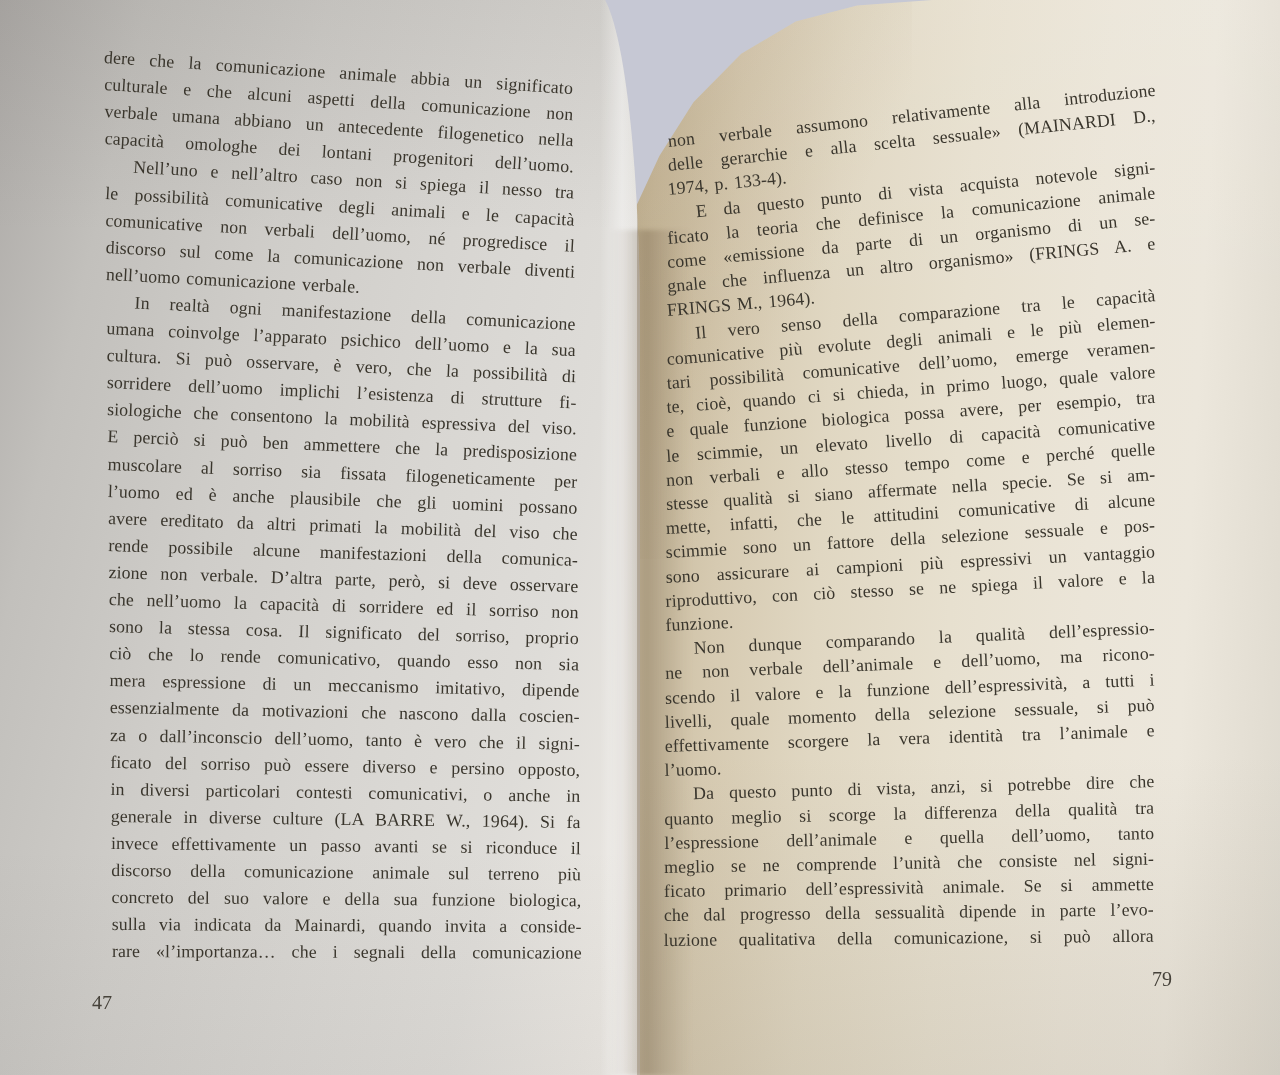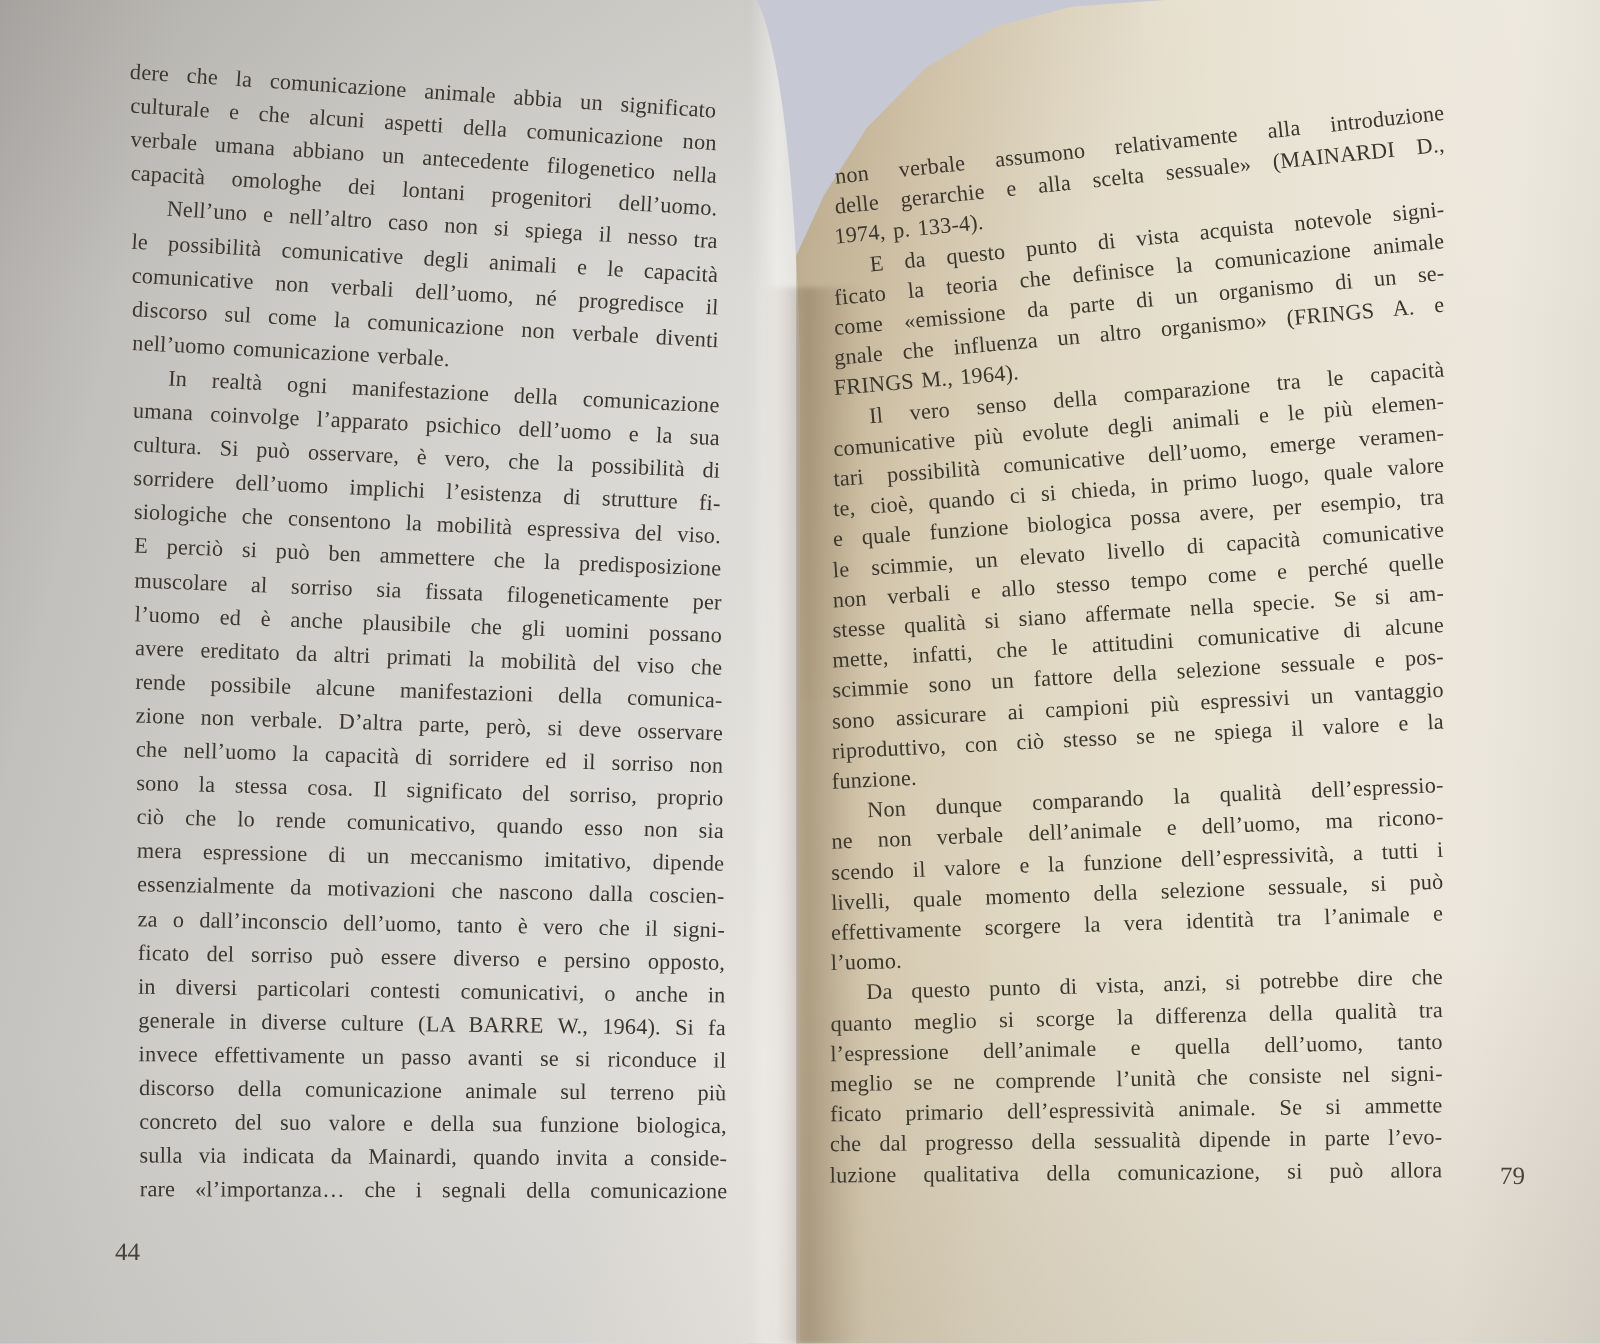--- a/index.html
+++ b/index.html
@@ -87,21 +87,21 @@
     line-height: 22px; white-space: nowrap;
     letter-spacing: 0.15px; word-spacing: 1.5px;
     text-align: justify;
     transform-origin: 0 50%;
   }
   .pagenum {
     position: absolute; z-index: 5;
     color: #46423a; font-size: 20px;
   }
   .pagenum-left { left: 92px; top: 991px; transform: rotate(0.5deg); }
-  .pagenum-right { left: 1152px; top: 930px; margin-left: 48px; }
+  .pagenum-right { left: 1152px; top: 968px; }
 </style>
 </head>
 <body>
 
 <div class="scene">
 
   <div class="right-page">
     <div class="right-page-vshade"></div>
     <div class="right-page-spine-shade"></div>
   </div>
@@ -181,17 +181,17 @@
       <div class="tline" style="top: 629.2px; transform: rotate(-1.96667deg); text-align-last: left;">l’uomo.</div>
       <div class="tline" style="text-indent: 1.6em; top: 653.4px; transform: rotate(-1.8deg); text-align-last: justify;">Da questo punto di vista, anzi, si potrebbe dire che</div>
       <div class="tline" style="top: 677.6px; transform: rotate(-1.63333deg); text-align-last: justify;">quanto meglio si scorge la differenza della qualità tra</div>
       <div class="tline" style="top: 701.8px; transform: rotate(-1.46667deg); text-align-last: justify;">l’espressione dell’animale e quella dell’uomo, tanto</div>
       <div class="tline" style="top: 726px; transform: rotate(-1.3deg); text-align-last: justify;">meglio se ne comprende l’unità che consiste nel signi-</div>
       <div class="tline" style="top: 750.2px; transform: rotate(-1.13333deg); text-align-last: justify;">ficato primario dell’espressività animale. Se si ammette</div>
       <div class="tline" style="top: 774.4px; transform: rotate(-0.966667deg); text-align-last: justify;">che dal progresso della sessualità dipende in parte l’evo-</div>
       <div class="tline" style="top: 798.6px; transform: rotate(-0.8deg); text-align-last: justify;">luzione qualitativa della comunicazione, si può allora</div>
     </div>
 
-  <div class="pagenum pagenum-left">44</div>
+  <div class="pagenum pagenum-left">47</div>
 
   <div class="pagenum pagenum-right">79</div>
 
 </div>
 
 </body></html>

